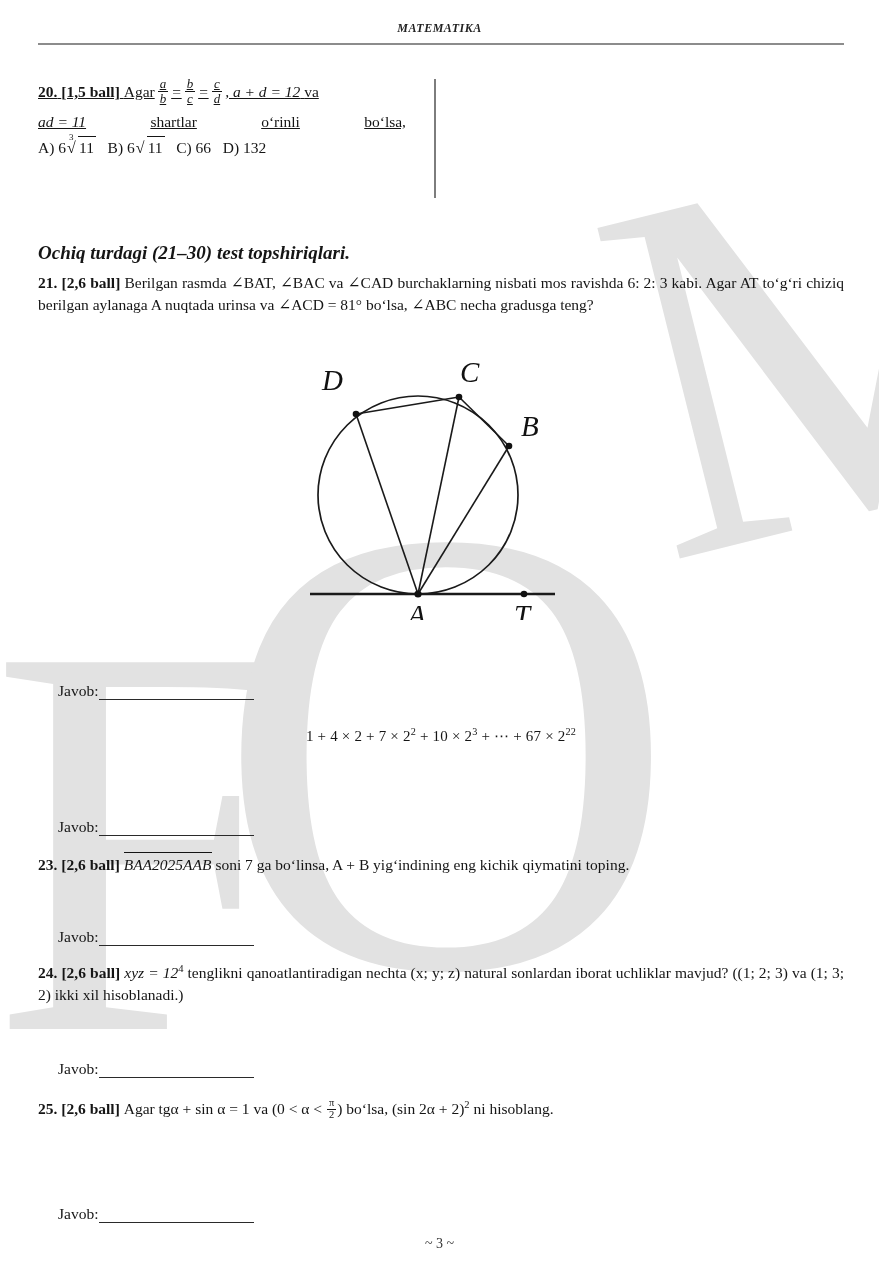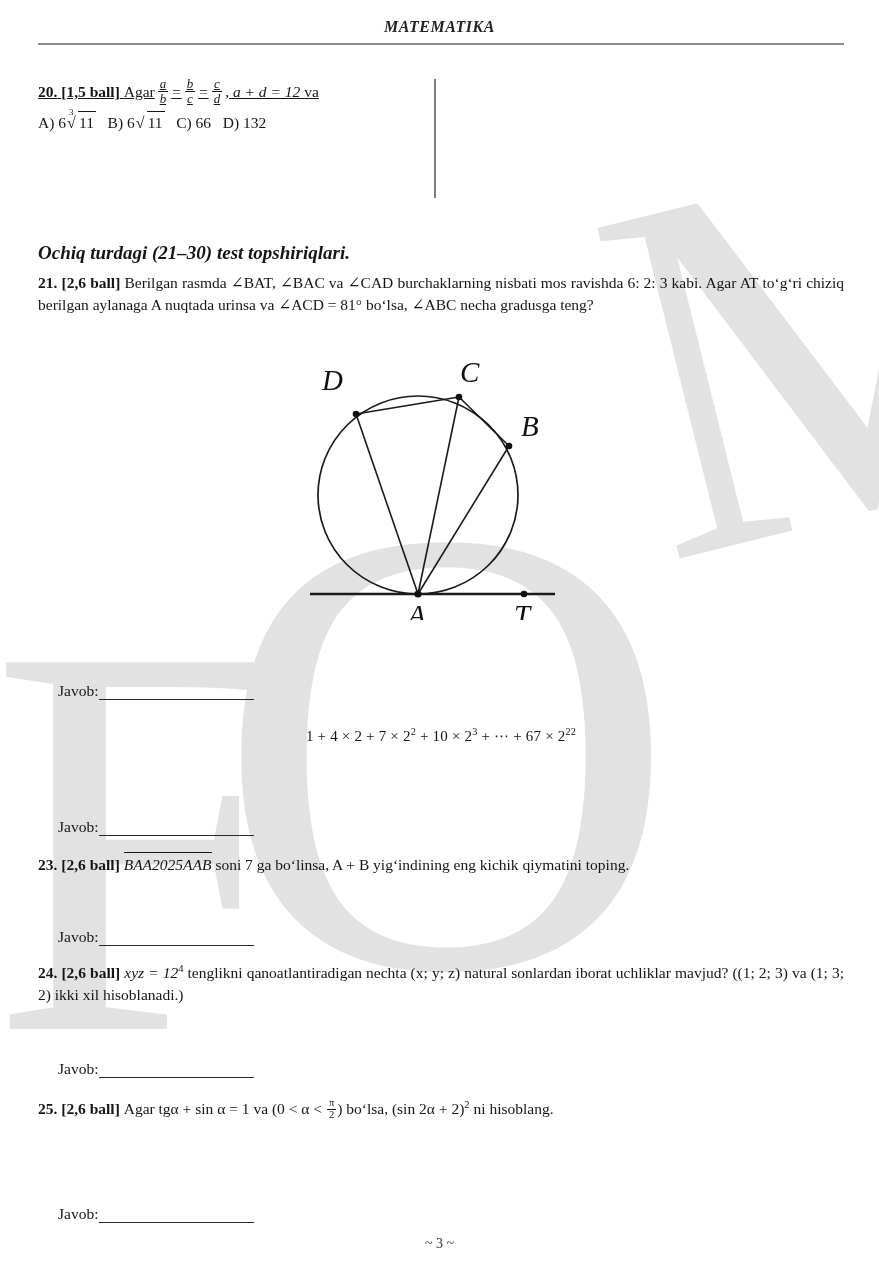--- a/index.html
+++ b/index.html
@@ -60,21 +60,21 @@
     position: absolute;
     left: 0;
     top: 18px;
     width: 879px;
     text-align: center;
   }
   .header-title {
     font-family: "Liberation Serif", "DejaVu Serif", serif;
     font-style: italic;
     font-weight: bold;
-    font-size: 16px;
+    font-size: 12px;
     letter-spacing: 0.5px;
     color: #222;
   }
   .header-rule {
     position: absolute;
     left: 38px;
     top: 43px;
     width: 806px;
     height: 2px;
     background: #8c8c8c;
@@ -289,20 +289,26 @@
             <span class="num">b</span>
             <span class="den">c</span>
           </span>
         <span class="ital">=</span>
         <span class="frac">
             <span class="num">c</span>
             <span class="den">d</span>
           </span>
         <span class="ital">, a + d = 12</span>&nbsp;<span>va</span>
       </div>
+      <div class="l2">
+        <span class="ital">ad = 11</span>
+        <span>shartlar</span>
+        <span>o‘rinli</span>
+        <span>bo‘lsa,</span>
+      </div>
       <div class="opts">
         <span><span>A)</span>&nbsp;<span>6</span><span class="rad"><span class="radidx">3</span><span class="rsym">√</span><span class="rbody">11</span></span></span>
         &nbsp;&nbsp;<span><span>B)</span>&nbsp;<span>6</span><span class="rad"><span class="rsym">√</span><span class="rbody">11</span></span></span>
         &nbsp;&nbsp;<span>C) 66</span>
         &nbsp;&nbsp;<span>D) 132</span>
       </div>
     </div>
     <div class="vrule"></div>
 
     <div class="blk" id="ochiq">Ochiq turdagi (21–30) test topshiriqlari.</div>

